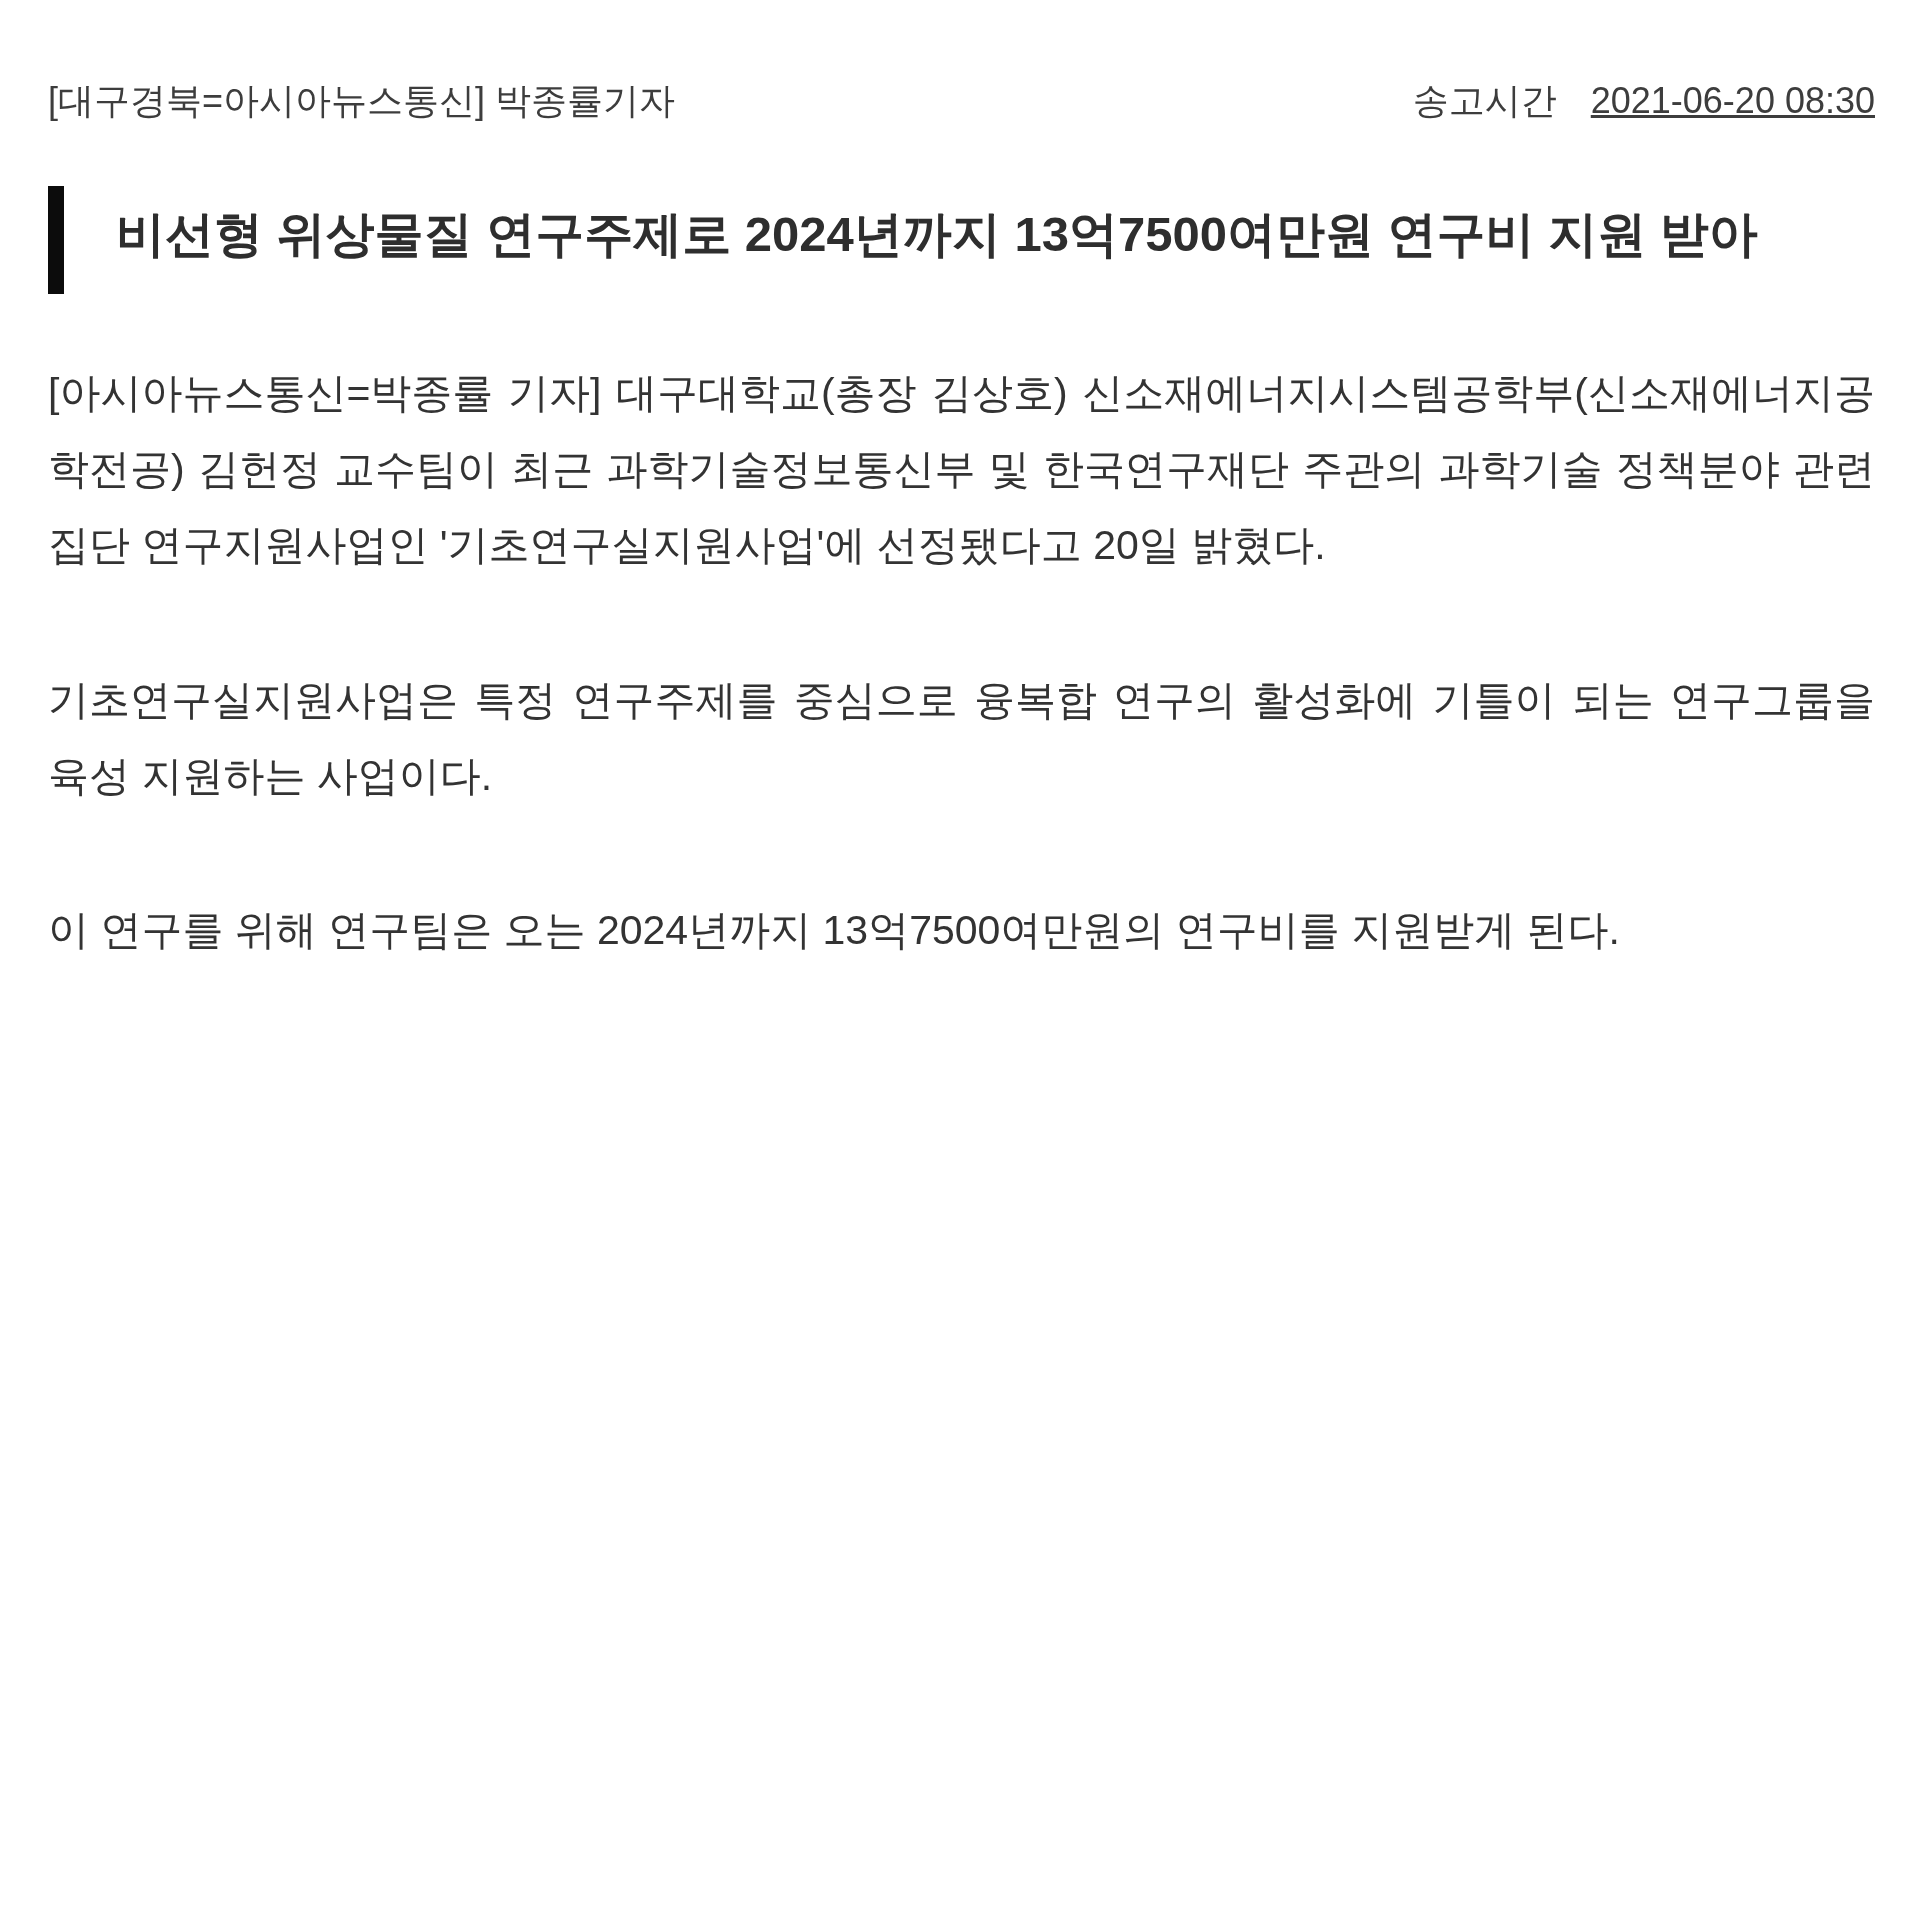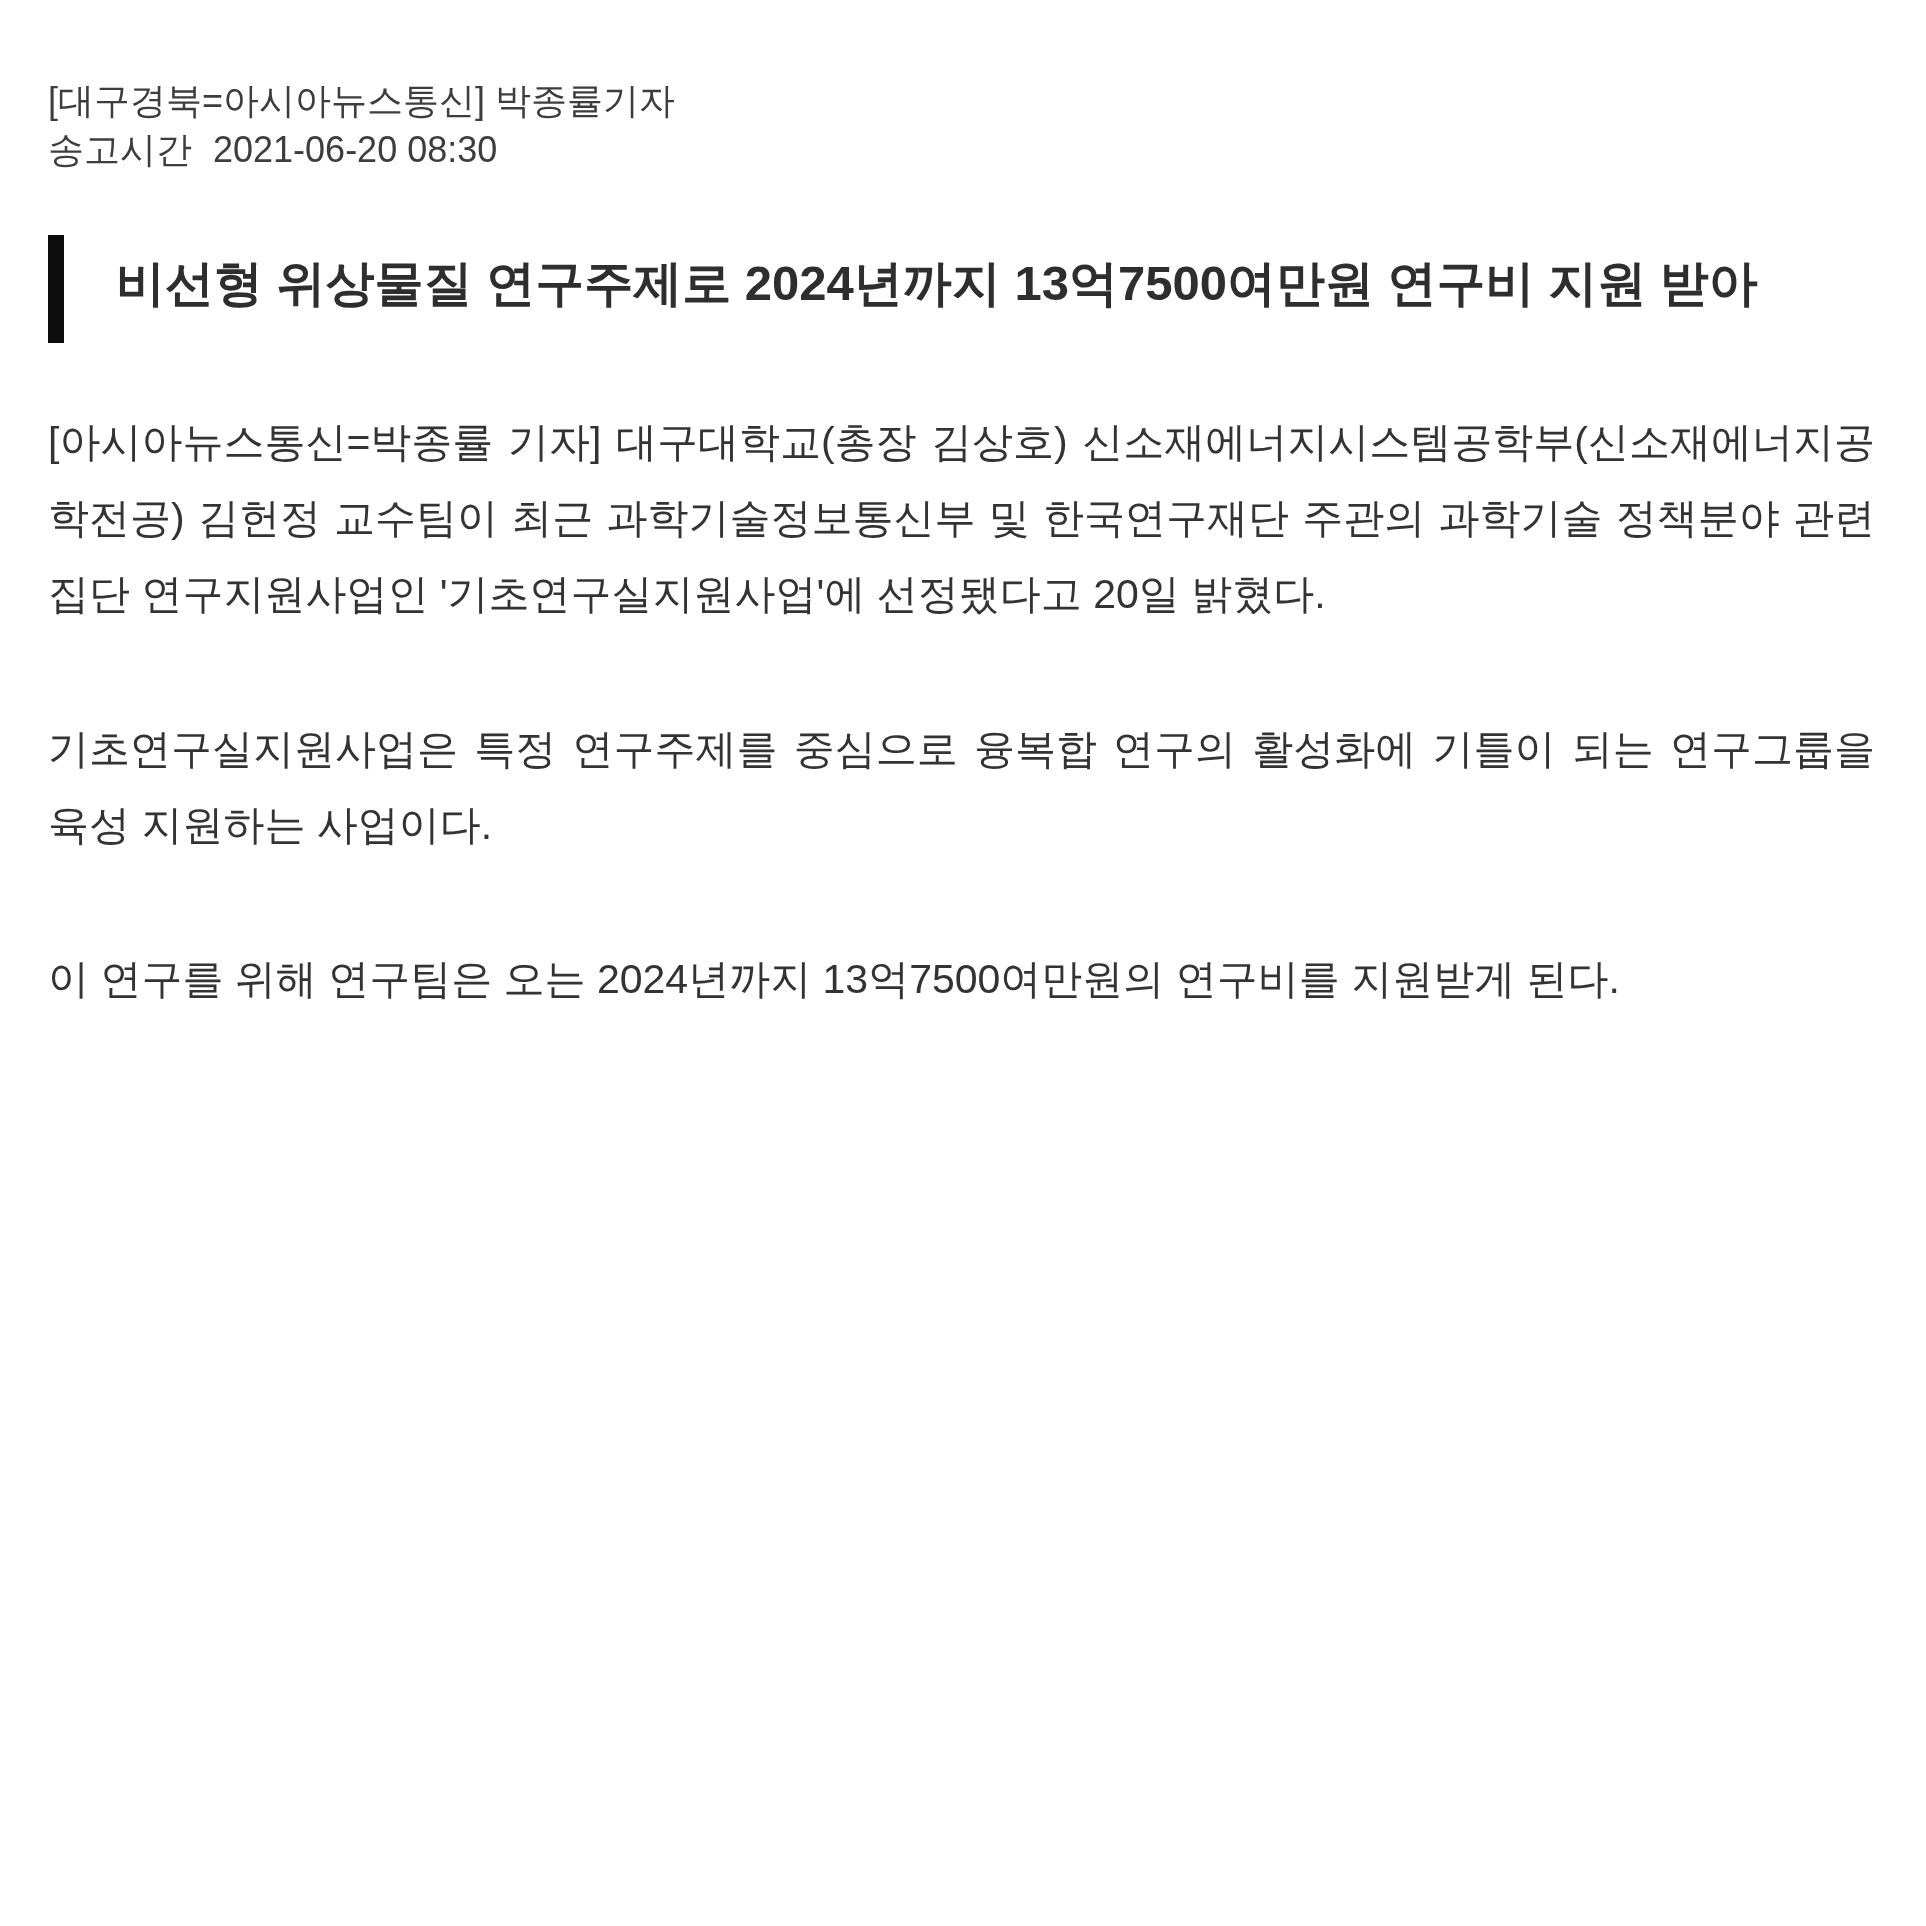--- a/index.html
+++ b/index.html
@@ -25,27 +25,27 @@
     letter-spacing: 0.7px;
     word-break: break-all;
   }
   .byline-row {
     display: flex;
     justify-content: space-between;
     align-items: baseline;
     margin-top: 37px;
     font-size: 36px;
     color: #3d3d3d;
-    flex-direction: column;
   }
   .byline-right {
     white-space: nowrap;
   }
   .byline-right .time-value {
-    margin-left: 11px;
+    margin-left: 24px;
+    text-decoration: underline;
   }
   .subtitle-quote {
     margin: 60px 0 0 0;
     border-left: 16px solid #0c0c0c;
     padding: 9.4px 114px 19px 52px;
     font-size: 49px;
     font-weight: 700;
     line-height: 1.63;
     color: #2e2e2e;
     text-align: justify;

